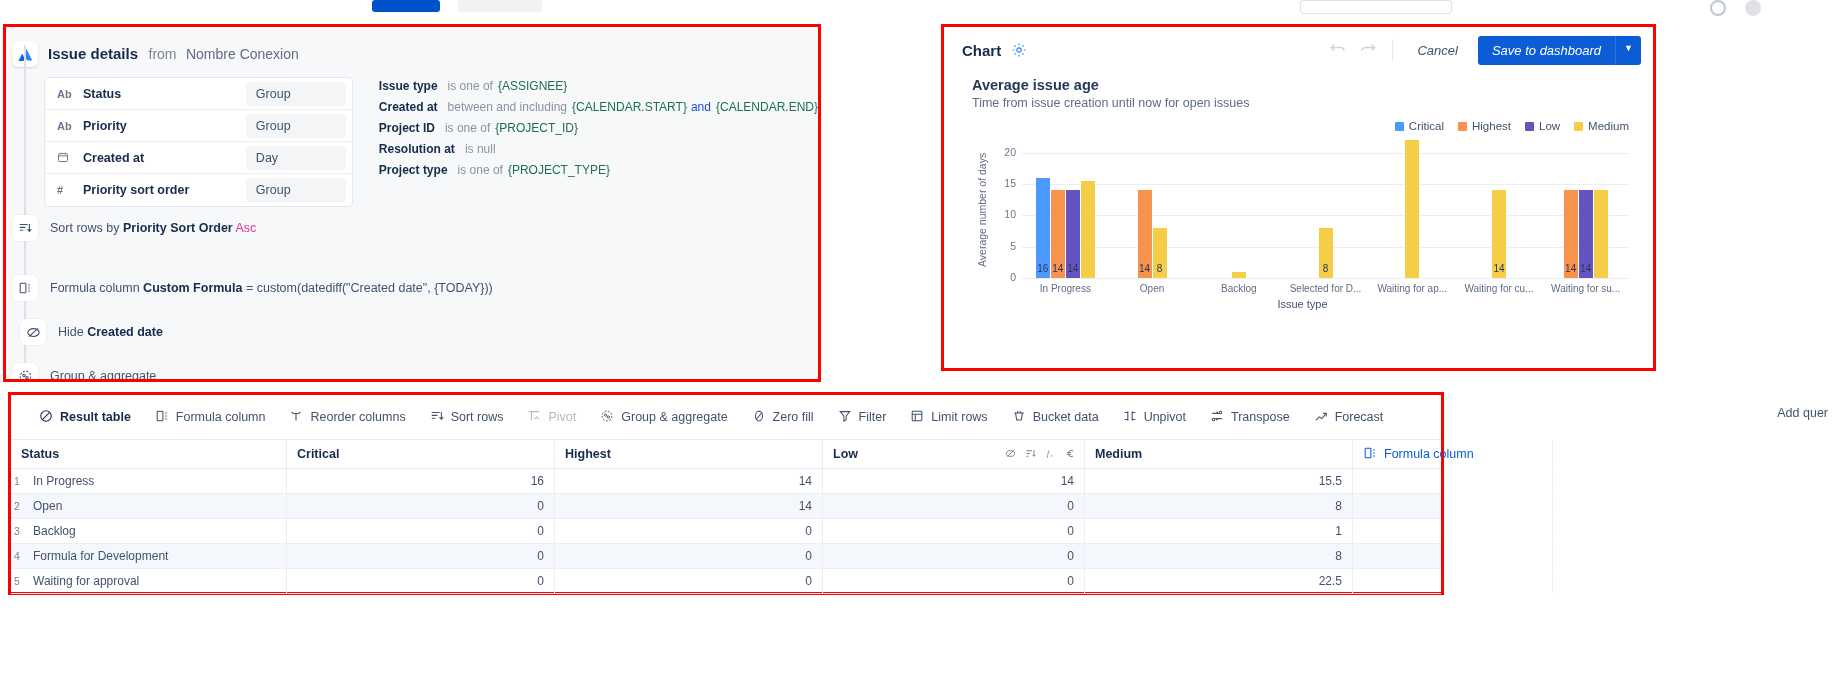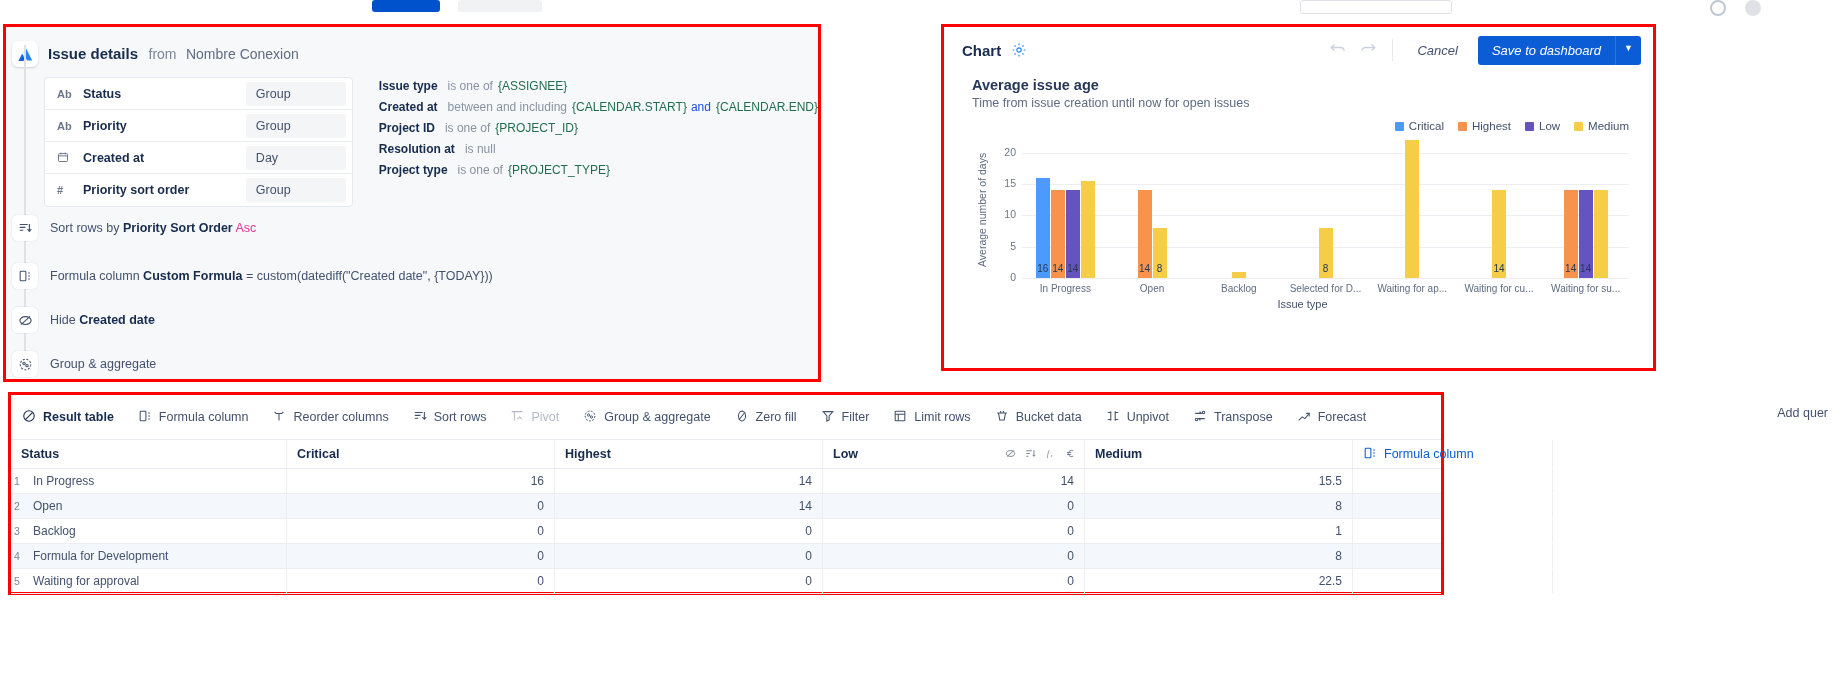--- a/index.html
+++ b/index.html
@@ -128,21 +128,21 @@
   .xticks { position:absolute; left:50px; right:4px; bottom:6px; display:flex; }
   .xtick { flex:1; text-align:center; font-size:10px; color:#5e6c84;
            overflow:hidden; text-overflow:ellipsis; white-space:nowrap; }
   .xlabel { text-align:center; font-size:11px; color:#42526e; margin-top:-2px; }
 
   
   .table-wrap {
     position:absolute; left:8px; top:392px; width:1436px; height:203px;
     border:3px solid #ff0000; background:#fff;
   }
-  .toolbar { display:flex; align-items:center; height:44px; padding-left:0; gap:2px; background:#fff;}
+  .toolbar { display:flex; align-items:center; height:44px; padding-left:17px; gap:2px; background:#fff;}
   .tool {
     display:flex; align-items:center; gap:7px;
     padding: 6px 11px; border-radius:3px; font-size:12.5px; color:#42526e; white-space:nowrap;
   }
   .tool.active { font-weight:700; color:#172b4d; }
   .tool.disabled { color:#b3bac5; }
   .tool-ico { font-size:13px; display:inline-block; }
 
   .grid-head { display:flex; height:30px; border-top:1px solid #e9ebf0; border-bottom:1px solid #e9ebf0;}
   .gh {
@@ -274,37 +274,37 @@
               <path d="M13 3.5v8M10.8 9.4L13 11.8 15.2 9.4"></path>
           </svg>
         </span>
         <span class="step-text">
           <span>Sort rows by</span>
           <span class="b">Priority Sort Order</span>
           <span class="pink">Asc</span>
         </span>
       </div>
 
-      <div class="step" style="margin-top:14px;">
+      <div class="step" style="margin-top:26px;">
         <span class="step-icon">
           <svg width="14" height="14" viewBox="0 0 16 16" stroke="#42526e" stroke-width="1.2" fill="none">
             <rect x="2.5" y="2.5" width="6.5" height="11" rx="1"></rect>
             <circle cx="12.6" cy="4.6" r="0.9" fill="#42526e" stroke="none"></circle>
             <circle cx="12.6" cy="8" r="0.9" fill="#42526e" stroke="none"></circle>
             <circle cx="12.6" cy="11.4" r="0.9" fill="#42526e" stroke="none"></circle>
           </svg>
         </span>
         <span class="step-text">
           <span>Formula column</span>
           <span class="b">Custom Formula</span>
           <span class="mono-eq">=  custom(datediff("Created date", {TODAY}))</span>
         </span>
       </div>
 
-      <div class="step" style="margin-top:10px;">
+      <div class="step" style="margin-top:10px;margin-left:8px;">
         <span class="step-icon">
           <svg width="15" height="15" viewBox="0 0 16 16" stroke="#42526e" stroke-width="1.2" fill="none">
             <ellipse cx="8" cy="8" rx="6" ry="4.2"></ellipse>
               <path d="M3.2 12.4L12.8 3.6"></path>
           </svg>
         </span>
         <span class="step-text">
           <span>Hide</span>
           <span class="b">Created date</span>
         </span>

